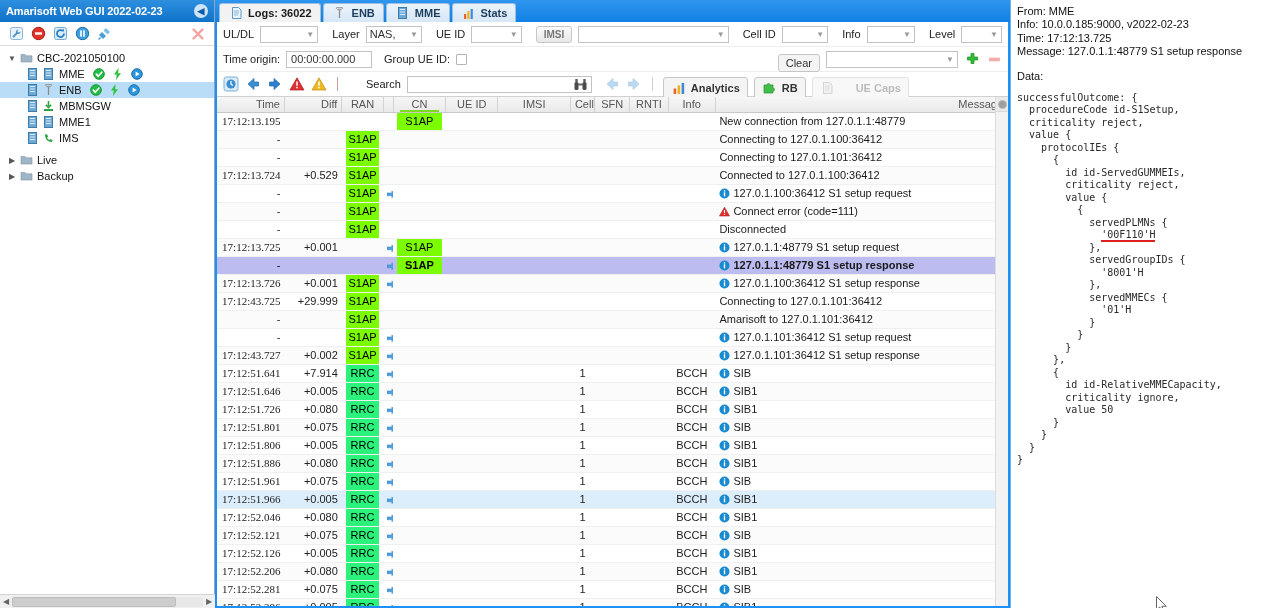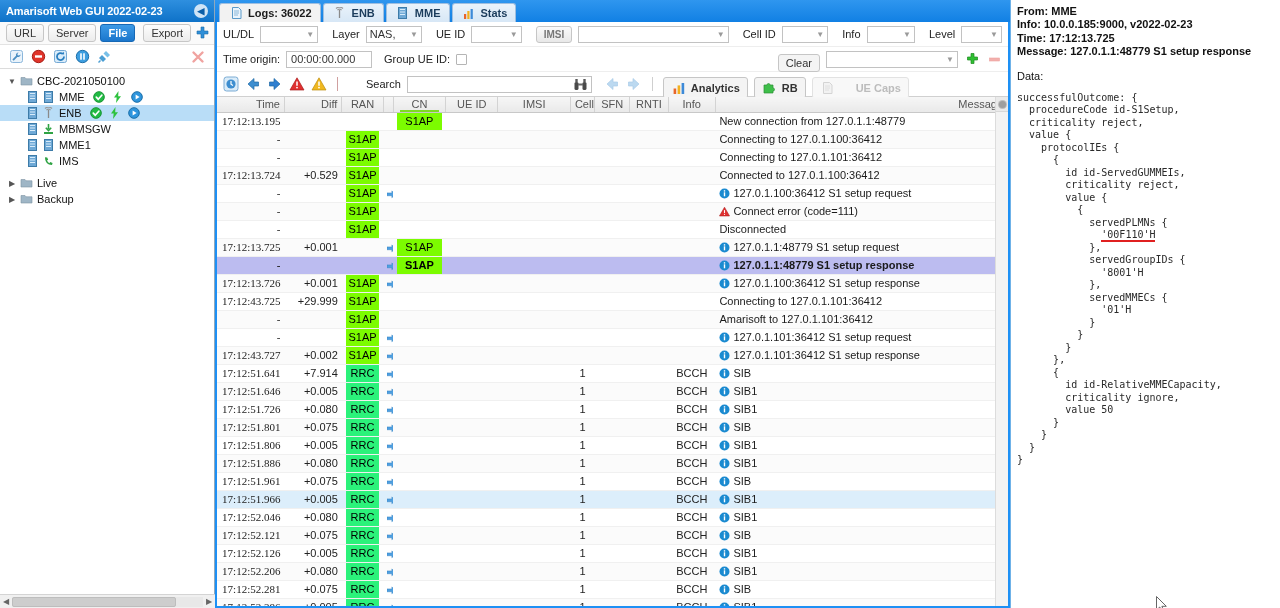--- a/index.html
+++ b/index.html
@@ -118,21 +118,21 @@
   .mi { display:inline-block; vertical-align:-2px; margin-right:3px; }
   .underline-red { border-bottom:2px solid #e02020; padding-bottom:16px; }
 
   
   #tbl-vscroll { position:absolute; top:0; right:0; width:13px; bottom:0; background:#f3f3f3; border-left:1px solid #dcdcdc; }
   #tbl-vscroll .vthumbtop { position:absolute; top:0; left:0; width:13px; height:15px; background:#eaeaea; border-bottom:1px solid #d8d8d8; display:flex; align-items:center; justify-content:center;}
   .dot { width:7px; height:7px; border-radius:50%; background:#9e9e9e; box-shadow:0 0 0 1px #bdbdbd; }
 
   
   #right { width: 270px; height:608px; background:#fff; border-left:1px solid #6fb2e8; padding:5px 6px; overflow:hidden; }
-  .rhead { font-size:11px; color:#111; line-height:13.4px; white-space:nowrap;font-weight:bold; }
+  .rhead { font-size:11px; color:#111; line-height:13.4px; white-space:nowrap; }
   .rdata-label { font-size:11px; color:#111; margin-top:11px; }
   pre.rdata {
     font-family:"DejaVu Sans Mono", monospace; font-size:10px; line-height:12.5px;
     margin:10px 0 0 0; color:#2a2a2a; white-space:pre;
   }
   pre.rdata .red-ul { border-bottom:2px solid #e02020; }
 
   
   #cursor { position:absolute; left:1156px; top:596px; width:12px; height:18px; pointer-events:none; }
 </style>
@@ -140,32 +140,20 @@
 <body>
 
 <div id="app">
 
   <div id="left">
     <div id="left-title">
       <span class="t">Amarisoft Web GUI 2022-02-23</span>
       <span class="collapse-ico">◀</span>
     </div>
 
-    <div id="left-btnbar">
-      <button class="btn">URL</button>
-      <button class="btn">Server</button>
-      <button class="btn active">File</button>
-      <span class="spacer"></span>
-      <button class="btn">Export</button>
-      <span class="ico">
-        <svg width="14" height="14" viewBox="0 0 14 14">
-          <path d="M6 1h3v4h4v3H9v4H6V8H2V5h4z" fill="#2f8fd8" stroke="#1b6ca8" stroke-width=".6"></path>
-        </svg>
-      </span>
-    </div>
 
     <div id="left-icobar">
       <span class="ico">
         <svg width="15" height="15" viewBox="0 0 15 15">
           <rect x="1.5" y="1.5" width="12" height="12" rx="2" fill="#e9f3fb" stroke="#8ab6db"></rect>
           <path d="M9.5 3.5a2.6 2.6 0 0 0-2.5 3.3L3.4 10.4l1.3 1.3L8.3 8a2.6 2.6 0 0 0 3.3-2.5l-1.6 1.1-1.3-.3-.3-1.3z" fill="#4a8ec2"></path>
         </svg>
       </span>
       <span class="ico">
         <svg width="15" height="15" viewBox="0 0 15 15">

